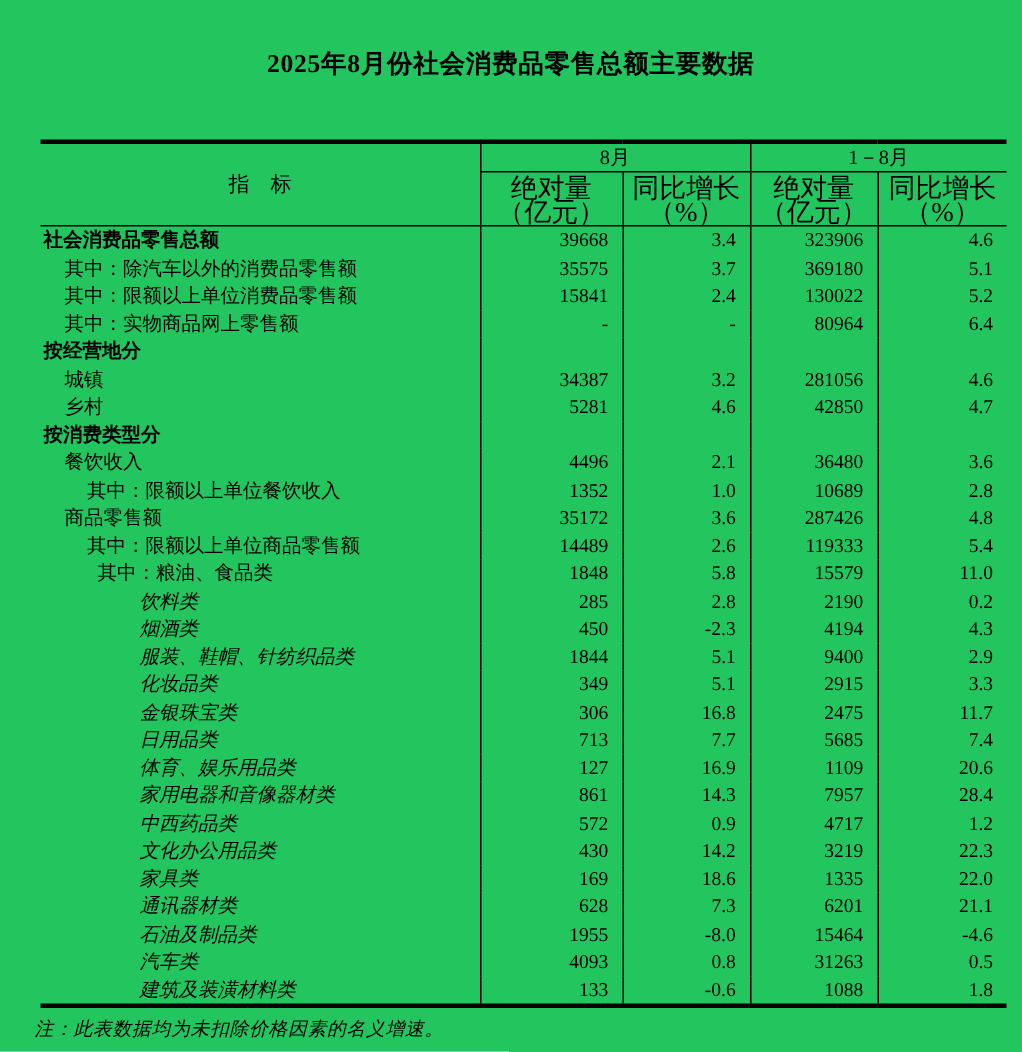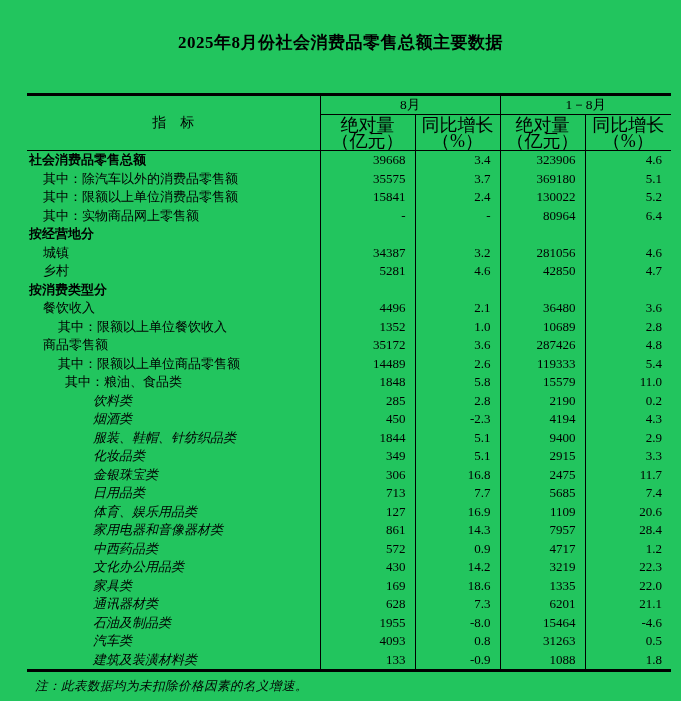--- a/index.html
+++ b/index.html
@@ -69,21 +69,21 @@
     padding-right: 9px;
   }
   tbody tr.bold td.lbl { font-weight: bold; }
   td.lbl.indent-0 { padding-left: 2px; font-weight: bold; }
   td.lbl.indent-1 { padding-left: 16px; }
   td.lbl.indent-2 { padding-left: 31px; }
   td.lbl.indent-3 { padding-left: 38px; }
   td.lbl.indent-4 { padding-left: 66px; font-style: italic; }
 
   .note {
-    margin: 6px 0 0 35px;
+    margin: 6px 0 0 23px;
     font-size: 12.5px;
     font-style: italic;
     letter-spacing: 0.5px;
   }
 </style>
 </head>
 <body>
 
 <div class="page">
 
@@ -308,21 +308,21 @@
         <tr>
           <td class="lbl indent-4">汽车类</td>
           <td class="val">4093</td>
           <td class="val">0.8</td>
           <td class="val">31263</td>
           <td class="val">0.5</td>
         </tr>
         <tr>
           <td class="lbl indent-4">建筑及装潢材料类</td>
           <td class="val">133</td>
-          <td class="val">-0.9</td>
+          <td class="val">-0.6</td>
           <td class="val">1088</td>
           <td class="val">1.8</td>
         </tr>
       </tbody>
   </table>
 
   <div class="note">注：此表数据均为未扣除价格因素的名义增速。</div>
 
 </div>
 

